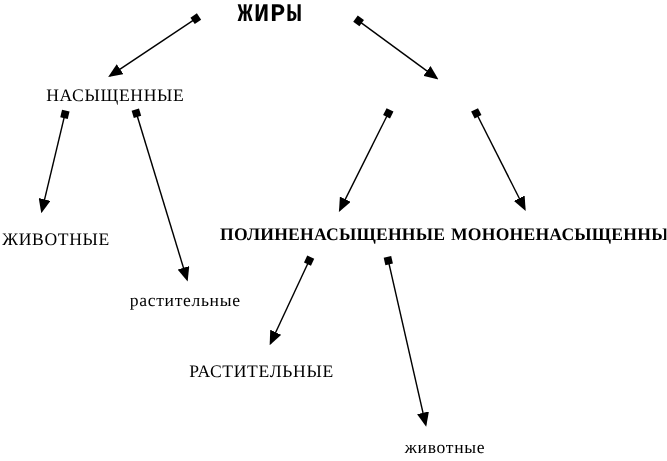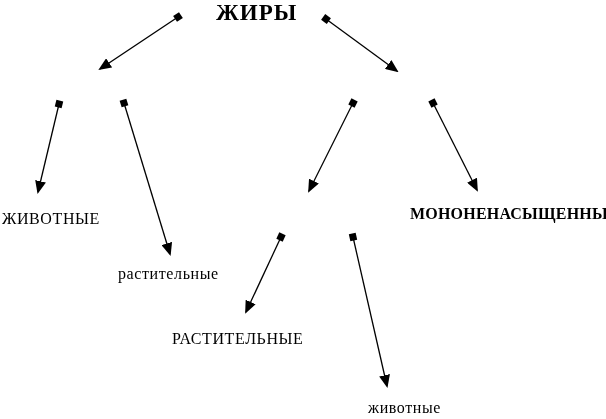--- a/index.html
+++ b/index.html
@@ -36,21 +36,21 @@
     color: #000000;
   }
   .node.bold { font-weight: bold; letter-spacing: 0.2px; }
   .node.title {
     font-size: 23px;
     line-height: 26px;
     font-weight: bold;
     letter-spacing: 1px;
   }
   
-  .pos-fats            { left: 216px; top: 0px;   }
+  .pos-fats            { left: 216px; top: 0px; font-family: Liberation Mono, monospace;   }
   .pos-saturated       { left: 42px;  top: 79px;  }
   .pos-unsaturated     { left: 318px; top: 79px;  }
   .pos-sat-animal      { left: 2px;   top: 210px; }
   .pos-sat-vegetable   { left: 118px; top: 265px; }
   .pos-polyunsaturated { left: 200px; top: 205px; }
   .pos-monounsaturated { left: 410px; top: 205px; }
   .pos-poly-vegetable  { left: 172px; top: 330px; }
   .pos-poly-animal     { left: 368px; top: 399px; }
 </style>
 </head>
@@ -71,19 +71,21 @@
     <line x1="326" y1="19" x2="397" y2="71" marker-start="url(#startsquare)" marker-end="url(#arrowhead)"></line>
     <line x1="59" y1="104" x2="38" y2="192" marker-start="url(#startsquare)" marker-end="url(#arrowhead)"></line>
     <line x1="124" y1="103" x2="170" y2="254" marker-start="url(#startsquare)" marker-end="url(#arrowhead)"></line>
     <line x1="353" y1="103" x2="309" y2="191" marker-start="url(#startsquare)" marker-end="url(#arrowhead)"></line>
     <line x1="433" y1="103" x2="477" y2="190" marker-start="url(#startsquare)" marker-end="url(#arrowhead)"></line>
     <line x1="281" y1="237" x2="246" y2="312" marker-start="url(#startsquare)" marker-end="url(#arrowhead)"></line>
     <line x1="353" y1="237" x2="387" y2="386" marker-start="url(#startsquare)" marker-end="url(#arrowhead)"></line>
   </svg>
 
   <div class="node title pos-fats">ЖИРЫ</div>
+  <div class="node pos-saturated">НАСЫЩЕННЫЕ</div>
   <div class="node pos-sat-animal">ЖИВОТНЫЕ</div>
   <div class="node pos-sat-vegetable">растительные</div>
+  <div class="node bold pos-polyunsaturated">ПОЛИНЕНАСЫЩЕННЫЕ</div>
   <div class="node bold pos-monounsaturated">МОНОНЕНАСЫЩЕННЫЕ</div>
   <div class="node pos-poly-vegetable">РАСТИТЕЛЬНЫЕ</div>
   <div class="node pos-poly-animal">животные</div>
 
 </div>
 
 </body></html>

